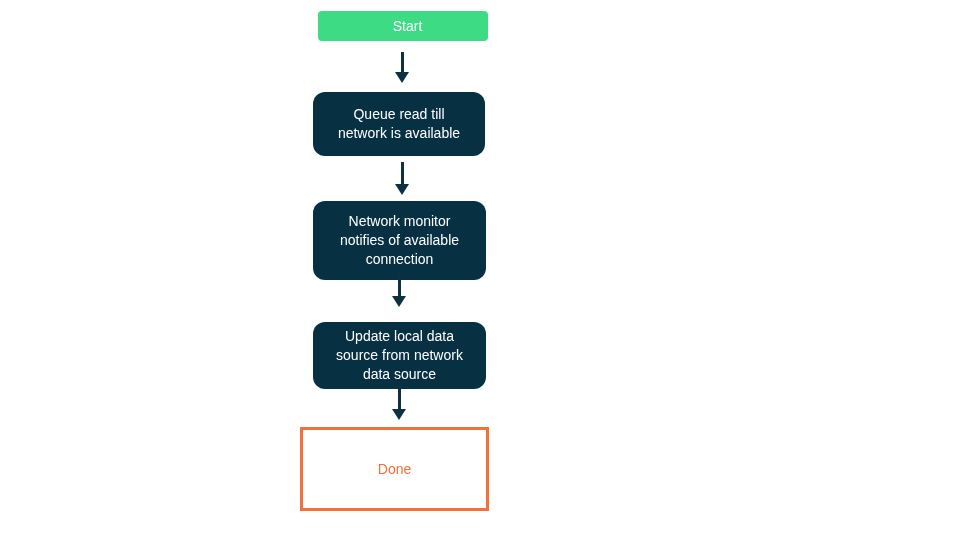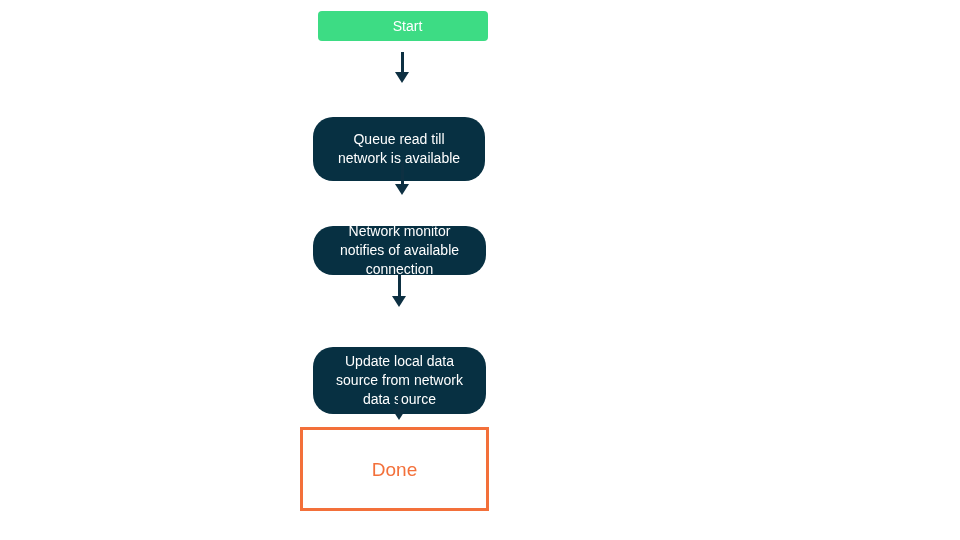--- a/index.html
+++ b/index.html
@@ -32,34 +32,33 @@
     left: 318px; top: 11px;
     width: 170px; height: 30px;
     background: var(--start_bg, #3ddc84);
     color: var(--node_text, #ffffff);
     border-radius: 4px;
     padding-left: 9px;
   }
   .node.process {
     background: var(--process_bg, #073042);
     color: var(--node_text, #ffffff);
-    border-radius: 20px;
-    margin-top: 25px;
+    border-radius: 12px;
   }
   .node.process.p1 { left: 313px; top: 92px;  width: 172px; height: 64px; }
-  .node.process.p2 { left: 313px; top: 201px; width: 173px; height: 49px; }
+  .node.process.p2 { left: 313px; top: 201px; width: 173px; height: 79px; }
   .node.process.p3 { left: 313px; top: 322px; width: 173px; height: 67px; }
   .node.end {
     left: 300px; top: 427px;
     width: 189px; height: 84px;
     background: #ffffff;
     border: 3px solid var(--end_accent, #f3703a);
     color: var(--end_accent, #f3703a);
   }
-  .node.end span { font-size: 19px; }
+  .node.end span { font-size: 14px; }
   .arrow {
     position: absolute;
     display: flex;
     flex-direction: column;
     align-items: center;
     width: 14px;
   }
   .arrow .shaft {
     width: 3px;
     height: 20px;

